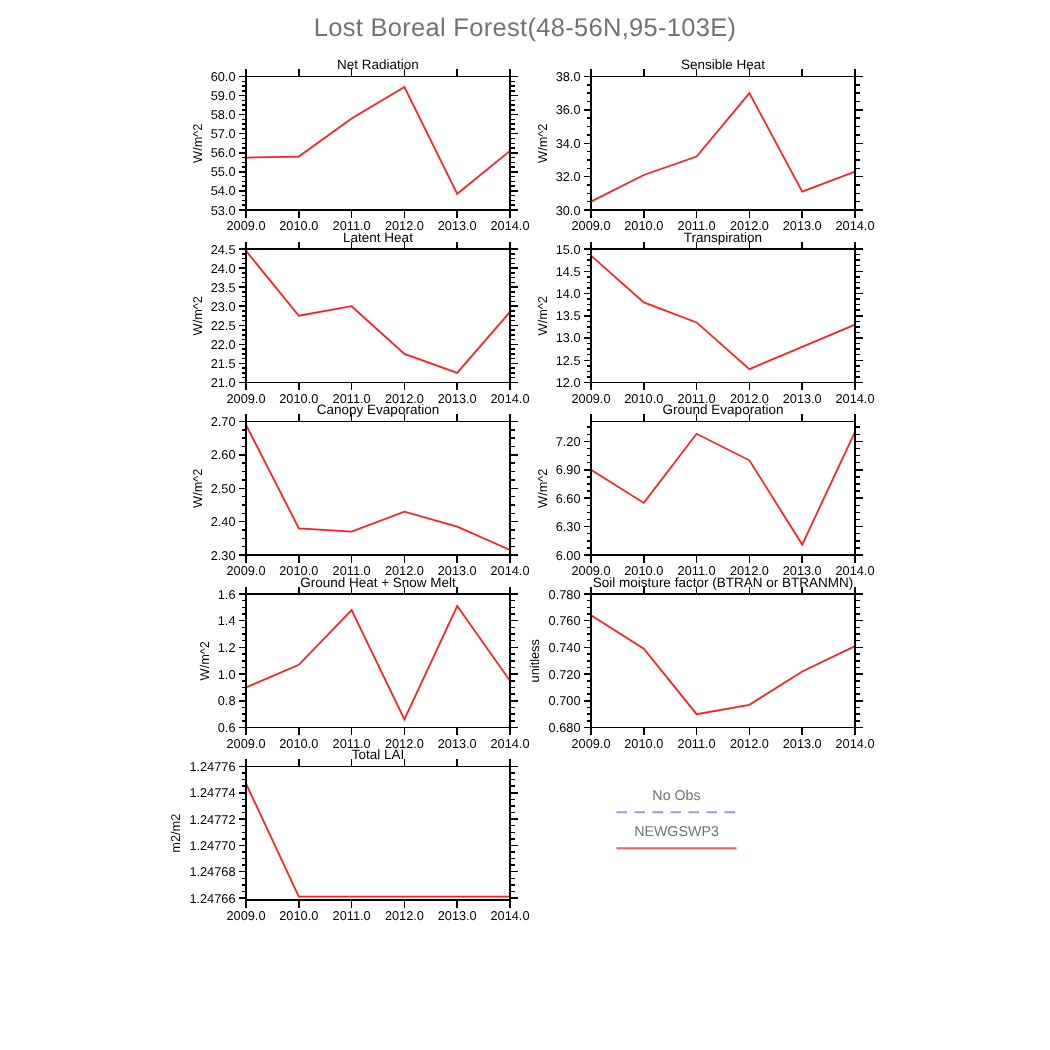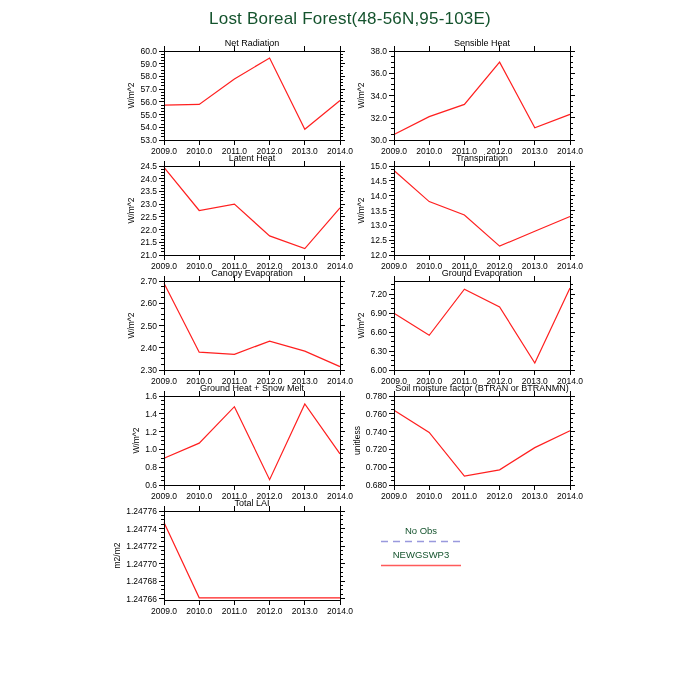--- a/index.html
+++ b/index.html
@@ -1,30 +1,30 @@
 <!DOCTYPE html>
 <html><head>
 <meta charset="utf-8">
 <style>
   html,body{margin:0;padding:0;background:#fff;}
   #figure{
     position:relative;width:700px;height:700px;background:#fff;overflow:hidden;
-    font-family:"Liberation Sans","DejaVu Sans",sans-serif;color:#14532d;
+    font-family:"Liberation Sans","DejaVu Sans",sans-serif;color:#737373;
   }
   #page-title{
     position:absolute;left:0;top:9px;width:700px;text-align:center;
     font-size:17px;font-weight:400;letter-spacing:0.2px;
   }
   .chart-svg{position:absolute;overflow:visible;}
   .chart-svg text{fill:#000;}
   .tick{stroke:#000;stroke-width:1;shape-rendering:crispEdges;}
   .frame{fill:none;stroke:#000;stroke-width:1;shape-rendering:crispEdges;}
   .lbl{font-size:8.5px;}
   .ctitle{font-size:9px;}
-  #legend{position:absolute;left:375px;top:525px;width:92px;text-align:center;}
+  #legend{position:absolute;left:405px;top:525px;width:92px;text-align:center;}
   .legend-label{display:block;font-size:9.5px;line-height:11px;margin-bottom:3px;}
   .legend-line{display:block;margin:0 auto;width:82px;height:5px;}
   .legend-item + .legend-item{margin-top:5px;}
 </style>
 </head>
 <body>
 
 <div id="figure">
   <div id="page-title">Lost Boreal Forest(48-56N,95-103E)</div>
 

